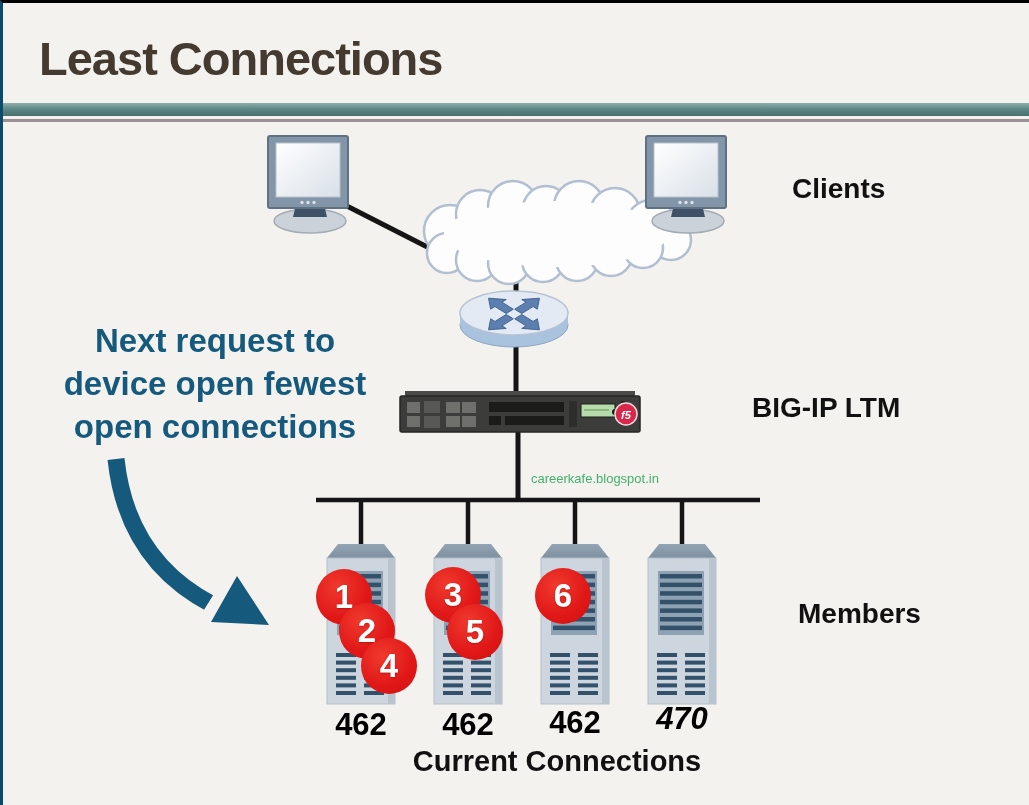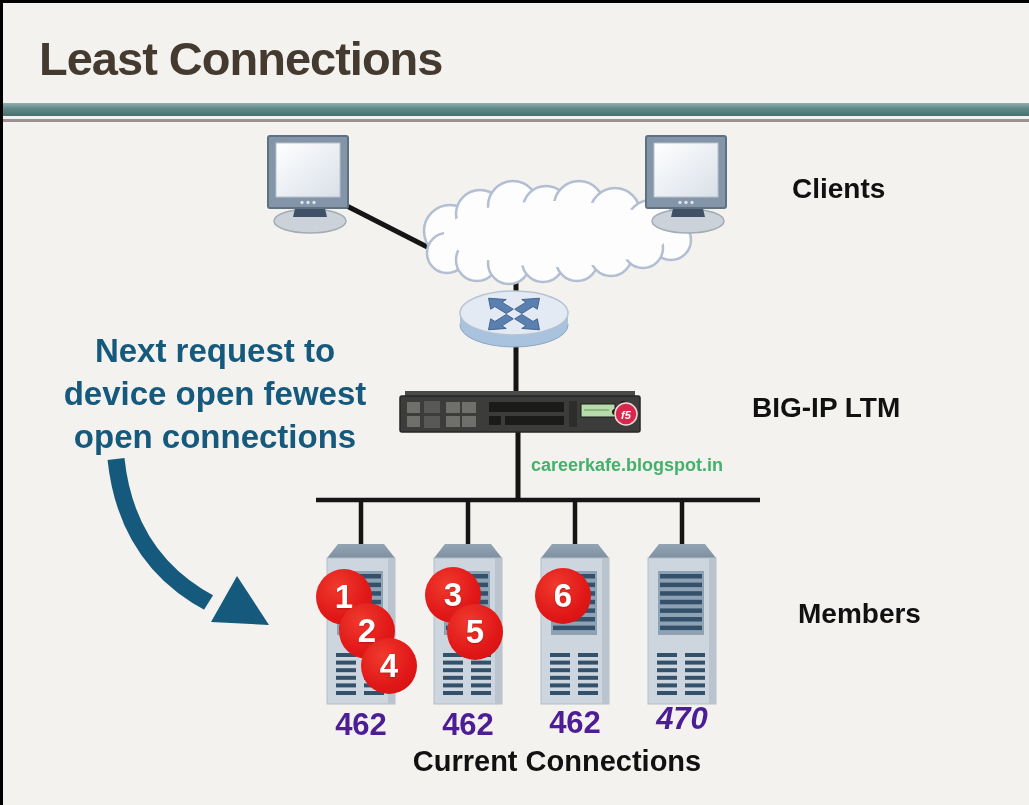--- a/index.html
+++ b/index.html
@@ -1,21 +1,21 @@
 <!DOCTYPE html>
 <html style="--bg: #f4f2ee; --title-color: #443a30; --divider-teal: #5d8886; --annotation-blue: #15597d; --badge-red: #e01717; --watermark-green: #44b06c; --line-black: #151515;"><head>
 <meta charset="utf-8">
 <style>
   html,body{margin:0;padding:0;background:#888;}
   #stage{
     position:relative;
     width:1029px;height:805px;
     background:var(--bg,#f4f2ee);
     border-top:3px solid #000;
-    border-left:3px solid #000000;
+    border-left:3px solid #0c4a6e;
     box-sizing:border-box;
     overflow:hidden;
     font-family:"Liberation Sans", sans-serif;
   }
   .abs{position:absolute;}
   #title{
     left:36px;top:28px;
     font-size:47px;font-weight:bold;
     color:var(--title-color,#443a30);
     letter-spacing:-1px;
@@ -32,43 +32,43 @@
   .black-label{
     font-size:28px;font-weight:bold;color:#111;
     white-space:nowrap;
     text-align:right;
   }
   #label-clients{left:789px;top:170px;}
   #label-bigip{left:749px;top:389px;}
   #label-members{left:795px;top:595px;}
   #label-current{left:354px;top:742px;width:400px;text-align:center;font-size:29px;}
   #watermark{
-    left:528px;top:452px;
-    font-size:18px;font-weight:bold;
+    left:528px;top:468px;
+    font-size:13px;font-weight:normal;
     color:var(--watermark-green,#44b06c);
     white-space:nowrap;
   }
   #annotation{
-    left:32px;top:326px;width:360px;
+    left:32px;top:316px;width:360px;
     text-align:center;
     font-size:33px;font-weight:bold;line-height:43px;
     color:var(--annotation-blue,#15597d);
   }
   .badge{
     position:absolute;
     width:56px;height:56px;border-radius:50%;
     background:radial-gradient(circle at 38% 32%, #f03a2e 0%, var(--badge-red,#e01717) 60%, #cf0f0f 100%);
     color:#fff;font-size:33px;font-weight:bold;
     display:flex;align-items:center;justify-content:center;
     text-shadow:0 1px 2px rgba(120,0,0,.4);
   }
   .count{
     position:absolute;width:90px;
     text-align:center;
-    font-size:31px;font-weight:bold;color:#4c1d95;
+    font-size:31px;font-weight:bold;color:#000000;
   }
   svg{position:absolute;left:0;top:0;}
 </style>
 </head>
 <body>
 
 <div id="stage">
 
   <div id="title" class="abs">Least Connections</div>
   <div id="divider-teal" class="abs"></div>

